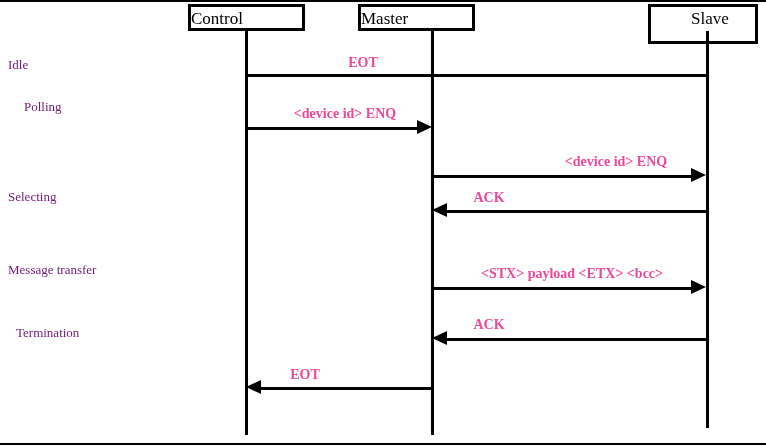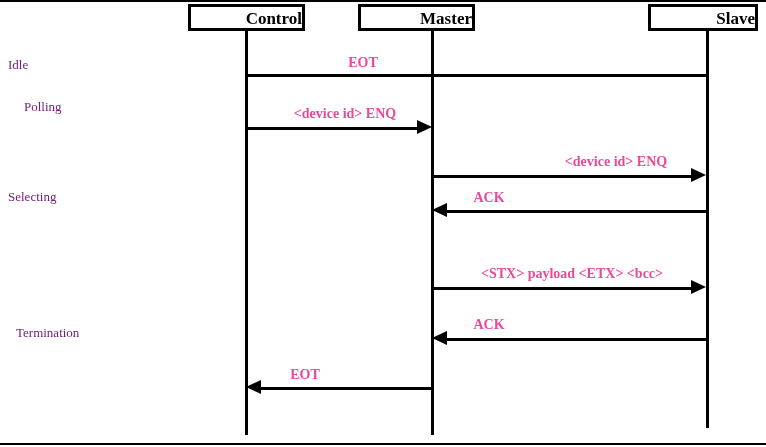--- a/index.html
+++ b/index.html
@@ -22,27 +22,26 @@
     left: 0;
     width: 766px;
     height: 0;
     border-top: 2px solid #000000;
   }
   .actor-box {
     position: absolute;
     box-sizing: border-box;
     border: 3px solid #000000;
     background: #ffffff;
-    text-align: right;
+    text-align: left;
     font-size: 17px;
     line-height: 24px;
     color: #000000;
     font-family: "Liberation Serif", "DejaVu Serif", serif;
     white-space: nowrap;
-    font-weight: bold;
   }
   .lifeline {
     position: absolute;
     width: 0;
     border-left: 3px solid #000000;
   }
   .phase-label {
     position: absolute;
     font-size: 13px;
     line-height: 16px;
@@ -88,31 +87,32 @@
 
   <div class="frame-border" style="top:0px;"></div>
   <div class="frame-border" style="top:443px;"></div>
 
   <div class="actor-box" style="left:188px; top:4px; width:117px; height:27px;">
     <span>Control</span>
   </div>
   <div class="actor-box" style="left:358px; top:4px; width:117px; height:27px;">
     <span>Master</span>
   </div>
-  <div class="actor-box" style="left:648px; top:4px; width:110px; height:27px;">
+  <div class="actor-box" style="left:648px; top:4px; width:110px; height:40px;padding-left:40px;">
     <span>Slave</span>
   </div>
 
   <div class="lifeline" style="left:245px; top:31px; height:404px;"></div>
   <div class="lifeline" style="left:431px; top:31px; height:404px;"></div>
   <div class="lifeline" style="left:706px; top:31px; height:397px;"></div>
 
   <div class="phase-label" style="left:8px; top:57px;">Idle</div>
   <div class="phase-label" style="left:24px; top:99px;">Polling</div>
   <div class="phase-label" style="left:8px; top:161px;margin-top:28px;">Selecting</div>
+  <div class="phase-label" style="left:8px; top:262px;">Message transfer</div>
   <div class="phase-label" style="left:16px; top:325px;">Termination</div>
 
   <div class="msg-line" style="left:246px; top:74px; width:461px;"></div>
   <div class="msg-label" style="left:263px; top:54px; width:200px;">EOT</div>
 
   <div class="msg-line" style="left:246px; top:127px; width:172px;"></div>
   <div class="arrowhead right" style="left:417px; top:120px;"></div>
   <div class="msg-label" style="left:245px; top:105px; width:200px;">&lt;device id&gt; ENQ</div>
 
   <div class="msg-line" style="left:432px; top:175px; width:260px;"></div>

